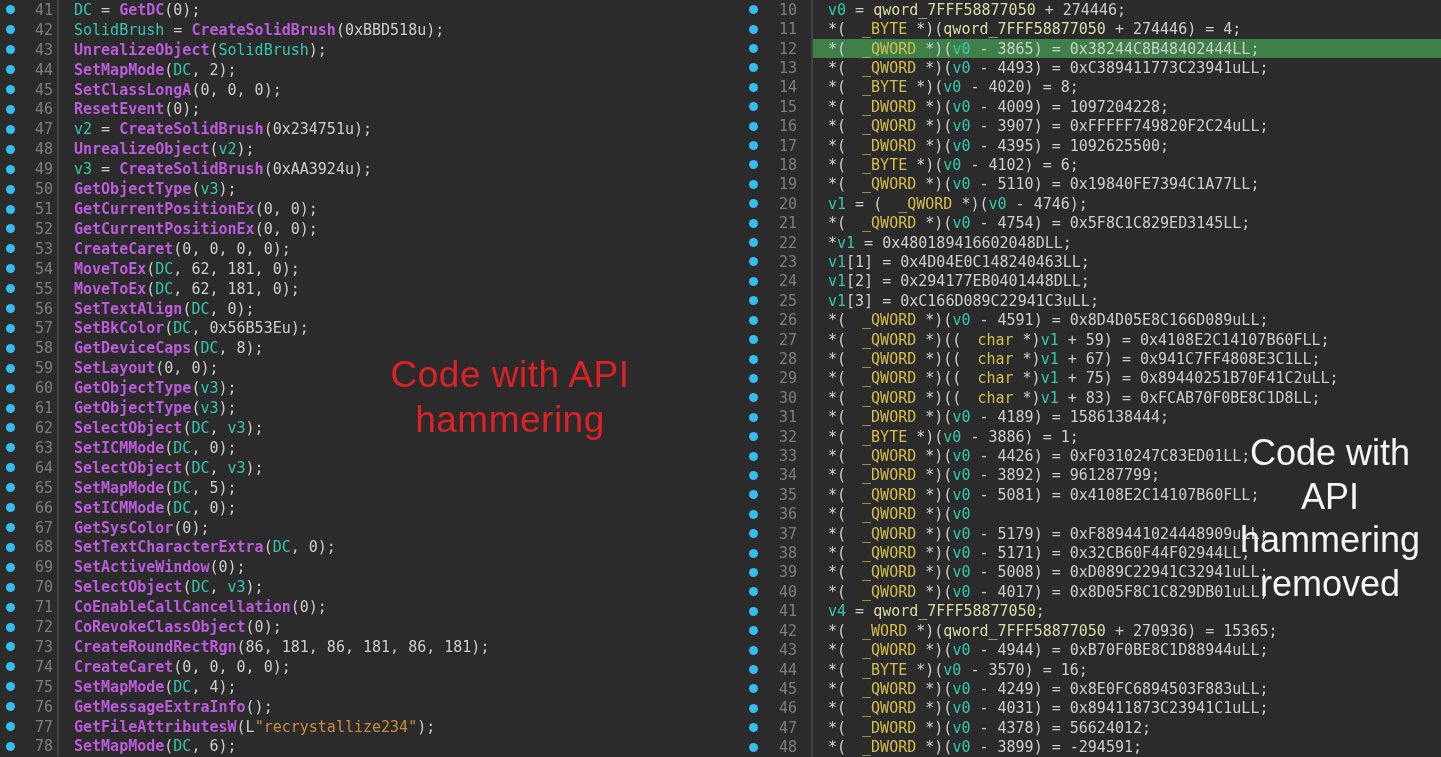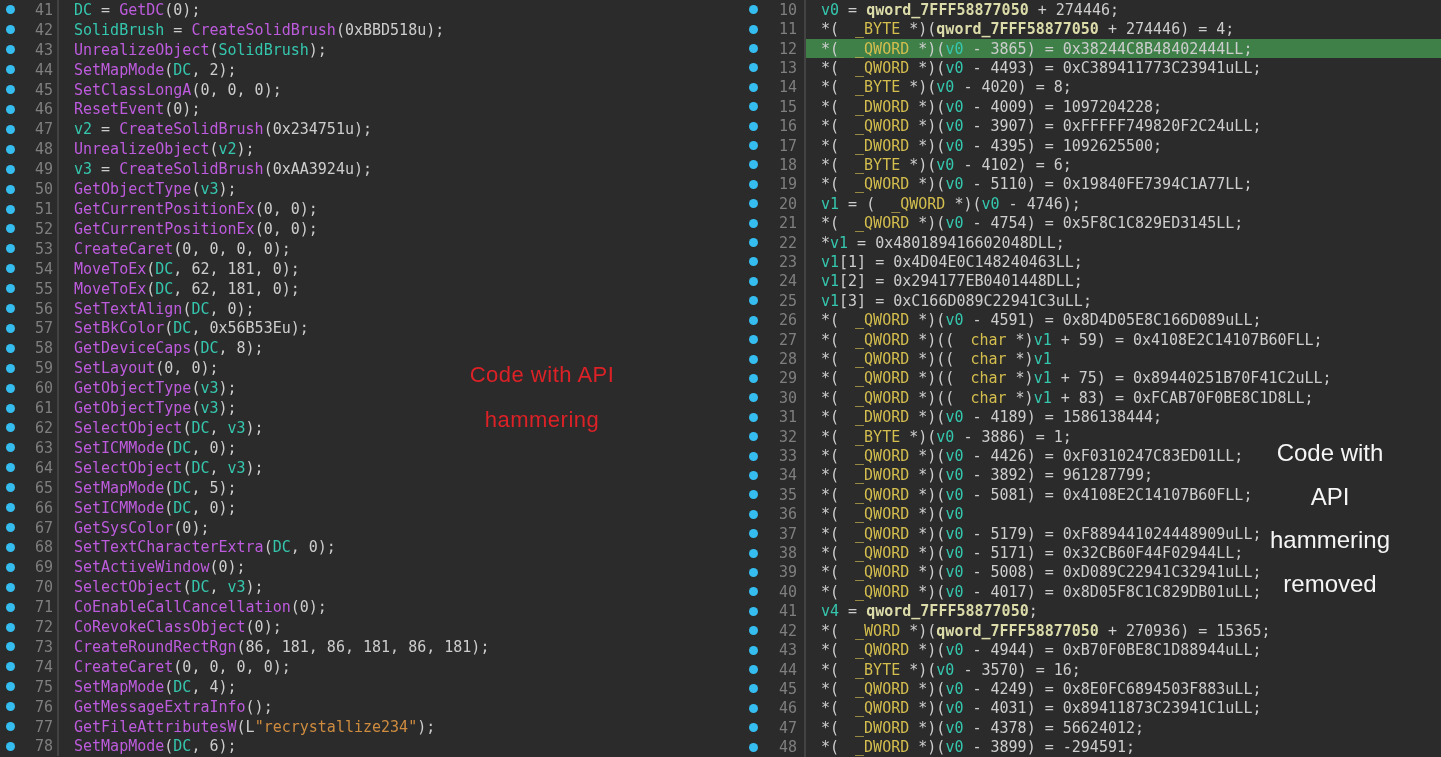--- a/index.html
+++ b/index.html
@@ -34,51 +34,51 @@
     background: var(--dot);
   }
   .num {
     flex: 0 0 33px;
     display: flex; align-items: center; justify-content: flex-end;
     padding-right: 4px;
     color: var(--num);
     border-right: 2px solid var(--divider);
     font-size: 15px;
   }
-  .right .num { flex-basis: 36px; padding-right: 7px; text-align: right; }
+  .right .num { flex-basis: 36px; padding-right: 14px; text-align: right; }
   .code {
     flex: 1 1 auto;
     display: flex; align-items: center;
     padding-left: 15px;
     overflow: hidden;
   }
   .right .code { }
   .row.hl .code { background: var(--hl); }
 
   .tv { color: var(--variable); }
-  .tf { color: var(--function); }
+  .tf { color: var(--function); font-weight: bold; }
   .tk { color: var(--keyword); margin-left: 16px; }
-  .tg { color: var(--global); font-weight: bold; }
+  .tg { color: var(--global); }
   .ts { color: var(--string); }
 
   .label {
     position: absolute;
     text-align: center;
     font-family: "Liberation Sans", sans-serif;
     font-weight: 400;
   }
   #left-label {
-    left: 416px; top: 352px; width: 252px;
-    font-size: 22px; line-height: 45px;
+    left: 384px; top: 352px; width: 252px;
+    font-size: 37px; line-height: 45px;
     letter-spacing: 0.5px;
     color: var(--label-red);
   }
   #right-label {
     left: 1228px; top: 431px; width: 204px;
-    font-size: 24px; line-height: 43.5px;
+    font-size: 36px; line-height: 43.5px;
     color: var(--label-white);
   }
 </style>
 </head>
 <body>
 
 <section class="panel left" id="left-panel">
     <div class="row"><span class="dotcell"><span class="dot"></span></span><span class="num">41</span><span class="code"><span class="tv">DC</span><span> = </span><span class="tf">GetDC</span><span>(0);</span></span></div>
     <div class="row"><span class="dotcell"><span class="dot"></span></span><span class="num">42</span><span class="code"><span class="tv">SolidBrush</span><span> = </span><span class="tf">CreateSolidBrush</span><span>(0xBBD518u);</span></span></div>
     <div class="row"><span class="dotcell"><span class="dot"></span></span><span class="num">43</span><span class="code"><span class="tf">UnrealizeObject</span><span>(</span><span class="tv">SolidBrush</span><span>);</span></span></div>
@@ -131,21 +131,21 @@
     <div class="row"><span class="dotcell"><span class="dot"></span></span><span class="num">18</span><span class="code"><span>*(</span><span class="tk">_BYTE</span><span> *)(</span><span class="tv">v0</span><span> - 4102) = 6;</span></span></div>
     <div class="row"><span class="dotcell"><span class="dot"></span></span><span class="num">19</span><span class="code"><span>*(</span><span class="tk">_QWORD</span><span> *)(</span><span class="tv">v0</span><span> - 5110) = 0x19840FE7394C1A77LL;</span></span></div>
     <div class="row"><span class="dotcell"><span class="dot"></span></span><span class="num">20</span><span class="code"><span class="tv">v1</span><span> = (</span><span class="tk">_QWORD</span><span> *)(</span><span class="tv">v0</span><span> - 4746);</span></span></div>
     <div class="row"><span class="dotcell"><span class="dot"></span></span><span class="num">21</span><span class="code"><span>*(</span><span class="tk">_QWORD</span><span> *)(</span><span class="tv">v0</span><span> - 4754) = 0x5F8C1C829ED3145LL;</span></span></div>
     <div class="row"><span class="dotcell"><span class="dot"></span></span><span class="num">22</span><span class="code"><span>*</span><span class="tv">v1</span><span> = 0x480189416602048DLL;</span></span></div>
     <div class="row"><span class="dotcell"><span class="dot"></span></span><span class="num">23</span><span class="code"><span class="tv">v1</span><span>[1] = 0x4D04E0C148240463LL;</span></span></div>
     <div class="row"><span class="dotcell"><span class="dot"></span></span><span class="num">24</span><span class="code"><span class="tv">v1</span><span>[2] = 0x294177EB0401448DLL;</span></span></div>
     <div class="row"><span class="dotcell"><span class="dot"></span></span><span class="num">25</span><span class="code"><span class="tv">v1</span><span>[3] = 0xC166D089C22941C3uLL;</span></span></div>
     <div class="row"><span class="dotcell"><span class="dot"></span></span><span class="num">26</span><span class="code"><span>*(</span><span class="tk">_QWORD</span><span> *)(</span><span class="tv">v0</span><span> - 4591) = 0x8D4D05E8C166D089uLL;</span></span></div>
     <div class="row"><span class="dotcell"><span class="dot"></span></span><span class="num">27</span><span class="code"><span>*(</span><span class="tk">_QWORD</span><span> *)((</span><span class="tk">char</span><span> *)</span><span class="tv">v1</span><span> + 59) = 0x4108E2C14107B60FLL;</span></span></div>
-    <div class="row"><span class="dotcell"><span class="dot"></span></span><span class="num">28</span><span class="code"><span>*(</span><span class="tk">_QWORD</span><span> *)((</span><span class="tk">char</span><span> *)</span><span class="tv">v1</span></span></div>
+    <div class="row"><span class="dotcell"><span class="dot"></span></span><span class="num">28</span><span class="code"><span>*(</span><span class="tk">_QWORD</span><span> *)((</span><span class="tk">char</span><span> *)</span><span class="tv">v1</span><span> + 67) = 0x941C7FF4808E3C1LL;</span></span></div>
     <div class="row"><span class="dotcell"><span class="dot"></span></span><span class="num">29</span><span class="code"><span>*(</span><span class="tk">_QWORD</span><span> *)((</span><span class="tk">char</span><span> *)</span><span class="tv">v1</span><span> + 75) = 0x89440251B70F41C2uLL;</span></span></div>
     <div class="row"><span class="dotcell"><span class="dot"></span></span><span class="num">30</span><span class="code"><span>*(</span><span class="tk">_QWORD</span><span> *)((</span><span class="tk">char</span><span> *)</span><span class="tv">v1</span><span> + 83) = 0xFCAB70F0BE8C1D8LL;</span></span></div>
     <div class="row"><span class="dotcell"><span class="dot"></span></span><span class="num">31</span><span class="code"><span>*(</span><span class="tk">_DWORD</span><span> *)(</span><span class="tv">v0</span><span> - 4189) = 1586138444;</span></span></div>
     <div class="row"><span class="dotcell"><span class="dot"></span></span><span class="num">32</span><span class="code"><span>*(</span><span class="tk">_BYTE</span><span> *)(</span><span class="tv">v0</span><span> - 3886) = 1;</span></span></div>
     <div class="row"><span class="dotcell"><span class="dot"></span></span><span class="num">33</span><span class="code"><span>*(</span><span class="tk">_QWORD</span><span> *)(</span><span class="tv">v0</span><span> - 4426) = 0xF0310247C83ED01LL;</span></span></div>
     <div class="row"><span class="dotcell"><span class="dot"></span></span><span class="num">34</span><span class="code"><span>*(</span><span class="tk">_DWORD</span><span> *)(</span><span class="tv">v0</span><span> - 3892) = 961287799;</span></span></div>
     <div class="row"><span class="dotcell"><span class="dot"></span></span><span class="num">35</span><span class="code"><span>*(</span><span class="tk">_QWORD</span><span> *)(</span><span class="tv">v0</span><span> - 5081) = 0x4108E2C14107B60FLL;</span></span></div>
     <div class="row"><span class="dotcell"><span class="dot"></span></span><span class="num">36</span><span class="code"><span>*(</span><span class="tk">_QWORD</span><span> *)(</span><span class="tv">v0</span></span></div>
     <div class="row"><span class="dotcell"><span class="dot"></span></span><span class="num">37</span><span class="code"><span>*(</span><span class="tk">_QWORD</span><span> *)(</span><span class="tv">v0</span><span> - 5179) = 0xF889441024448909uLL;</span></span></div>
     <div class="row"><span class="dotcell"><span class="dot"></span></span><span class="num">38</span><span class="code"><span>*(</span><span class="tk">_QWORD</span><span> *)(</span><span class="tv">v0</span><span> - 5171) = 0x32CB60F44F02944LL;</span></span></div>

